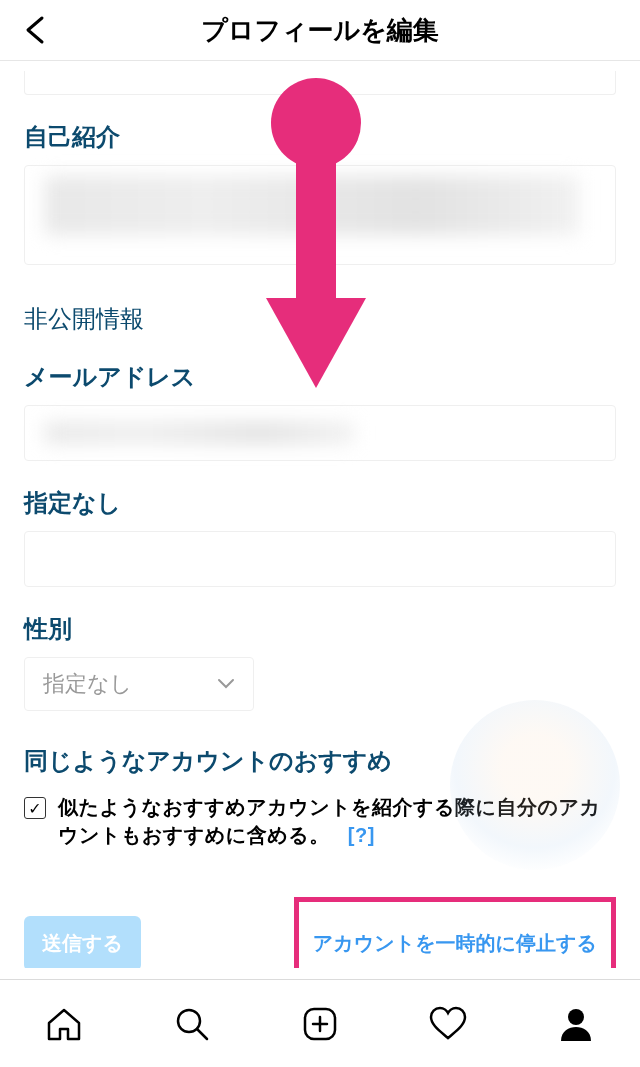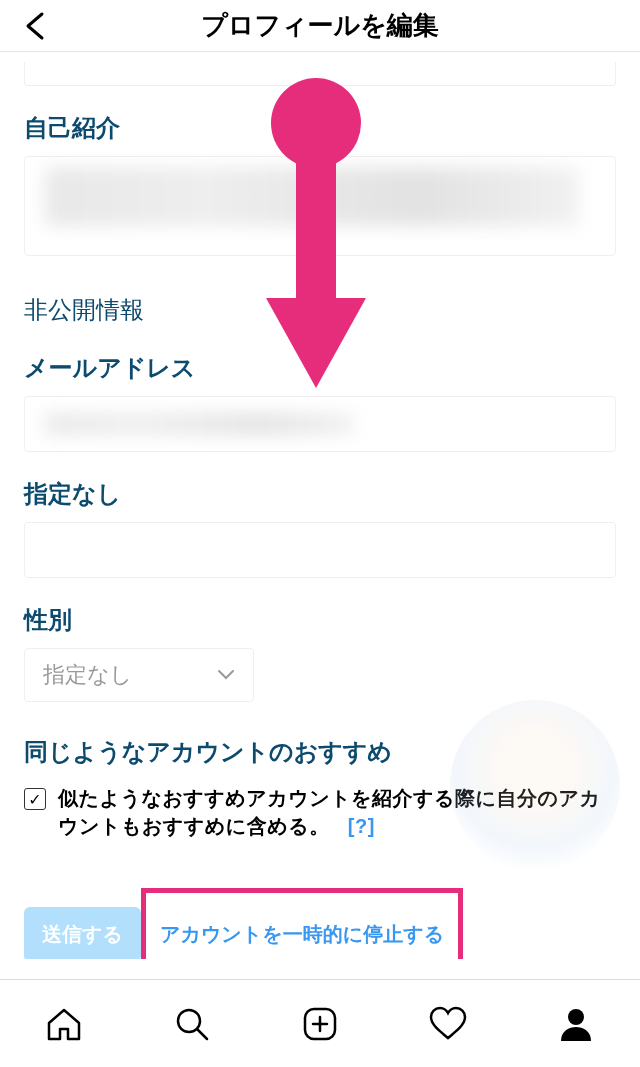--- a/index.html
+++ b/index.html
@@ -5,21 +5,21 @@
     * { box-sizing: border-box; margin: 0; padding: 0; }
     body {
       width: 640px;
       height: 1067px;
       font-family: -apple-system, "Hiragino Sans", sans-serif;
       background: #fff;
       position: relative;
       overflow: hidden;
     }
     .header {
-      height: 52px;
+      height: 61px;
       border-bottom: 1px solid #e6e6e6;
       display: flex;
       align-items: center;
       padding: 0 20px;
       position: relative;
     }
     .back-btn {
       cursor: pointer;
       width: 30px;
       height: 30px;
@@ -124,20 +124,21 @@
       line-height: 1.4;
       letter-spacing: 0.5px;
     }
     .help-link {
       color: #3897f0;
       cursor: pointer;
       font-weight: 600;
     }
     .action-row {
       display: flex;
+      justify-content: space-between;
       align-items: center;
       margin-top: 48px;
       padding-bottom: 30px;
     }
     .submit-btn {
       background: #b2dffc;
       color: #fff;
       border: none;
       border-radius: 6px;
       padding: 14px 18px;

